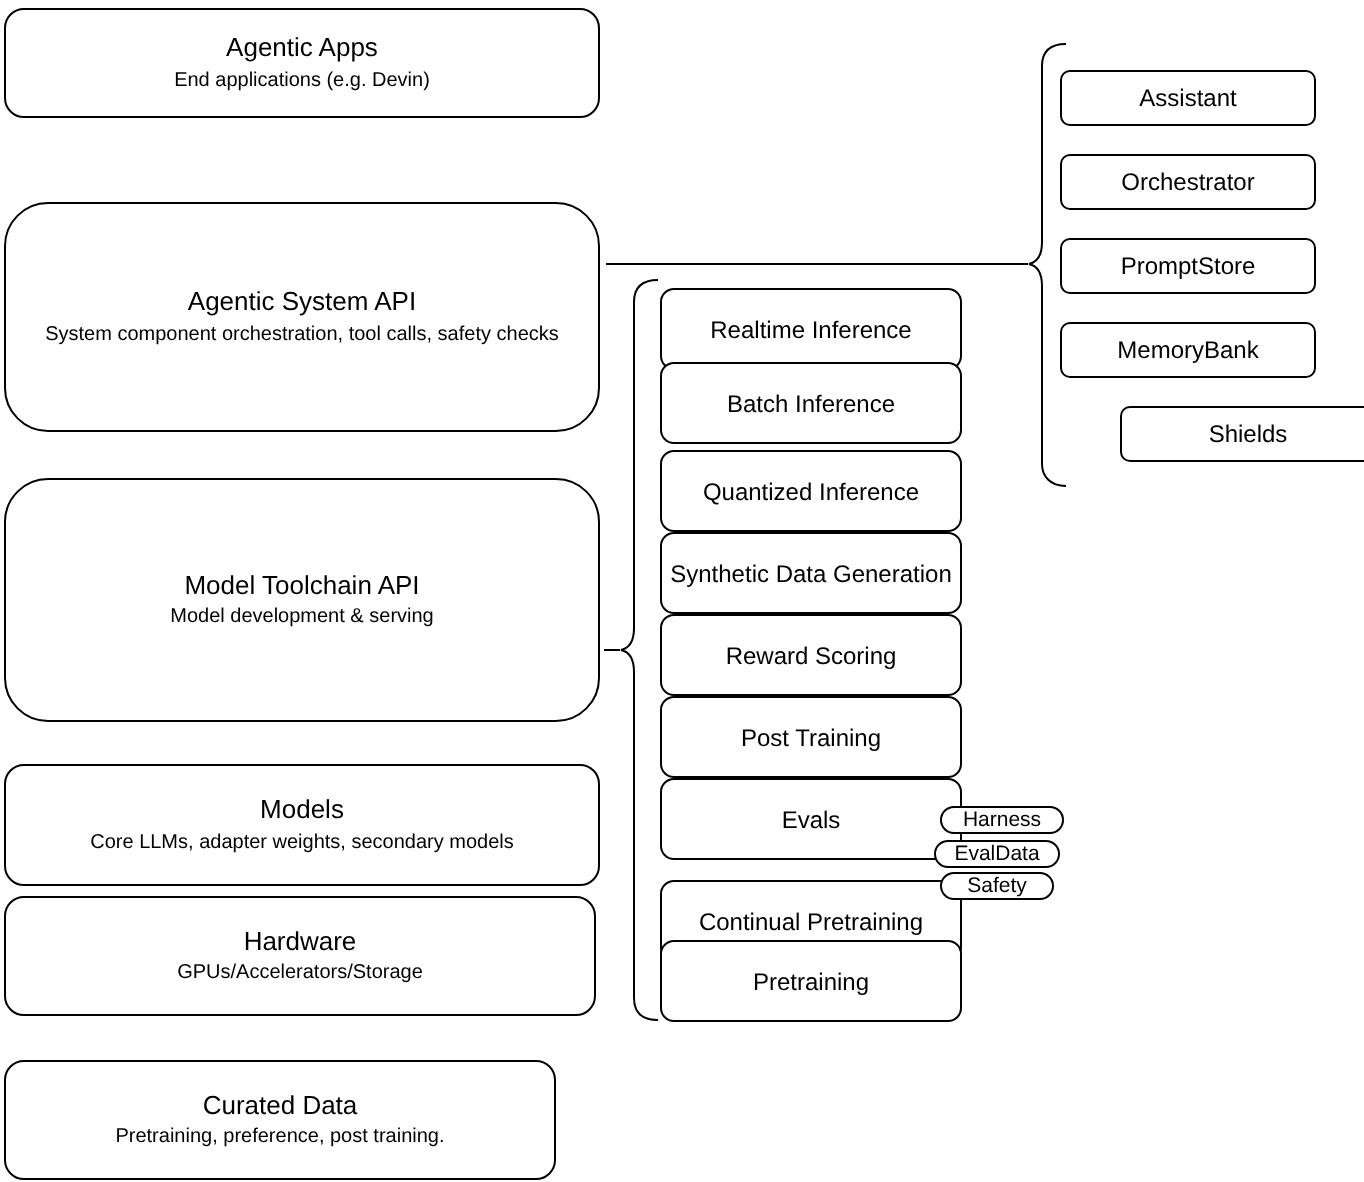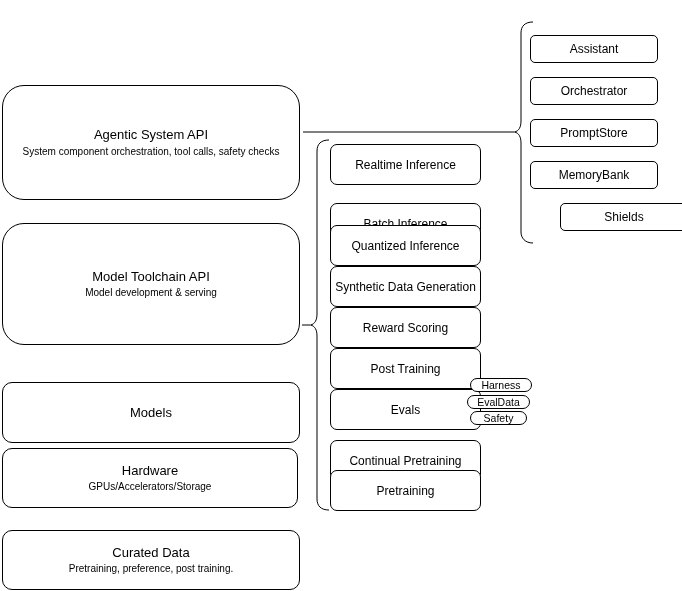--- a/index.html
+++ b/index.html
@@ -24,21 +24,21 @@
     border: 1px solid #000000;
     background: #ffffff;
     display: flex;
     flex-direction: column;
     align-items: center;
     justify-content: center;
     text-align: center;
     line-height: 1.2;
   }
   .r10 { border-radius: 10px; }
-  .r20 { border-radius: 22px; }
+  .r20 { border-radius: 22px; margin-top: 16px; }
   .node .title { font-size: 13px; }
   .node .subtitle { font-size: 10px; margin-top: 3px; }
   .mini {
     position: absolute;
     left: 330px;
     width: 151px;
     height: 41px;
     box-sizing: border-box;
     border: 1px solid #000000;
     border-radius: 7px;
@@ -70,69 +70,75 @@
     box-sizing: border-box;
     border: 1px solid #000000;
     border-radius: 7px;
     background: #ffffff;
     display: flex;
     align-items: center;
     justify-content: center;
     font-size: 10.5px;
     line-height: 1;
     text-align: left;
+    margin-top: 25px;
   }
 </style>
 </head>
 <body>
 
 <div class="canvas">
 
   <svg class="connectors" viewBox="0 0 682 591">
 
     <line x1="303" y1="132" x2="514" y2="132" stroke="#000000" stroke-width="1" fill="none"></line>
 
     <line x1="302" y1="325" x2="310" y2="325" stroke="#000000" stroke-width="1" fill="none"></line>
 
     <path d="M 329 140 C 321 140 317 144 317 151 L 317 314 C 317 320 315 324 310.5 325
              C 315 326 317 330 317 336 L 317 499 C 317 506 321 510 329 510" stroke="#000000" stroke-width="1" fill="none"></path>
 
     <path d="M 533 22 C 525 22 521 26 521 33 L 521 121 C 521 127 519 131 514.5 132
              C 519 133 521 137 521 143 L 521 232 C 521 238 525 243 533 243" stroke="#000000" stroke-width="1" fill="none"></path>
   </svg>
 
+  <div class="node r10" style="left:2px; top:4px; width:298px; height:55px;">
+    <div class="title">Agentic Apps</div>
+    <div class="subtitle">End applications (e.g. Devin)</div>
+  </div>
 
   <div class="node r20" style="left:2px; top:85px; width:298px; height:115px;">
     <div class="title">Agentic System API</div>
     <div class="subtitle">System component orchestration, tool calls, safety checks</div>
   </div>
 
   <div class="node r20" style="left:2px; top:223px; width:298px; height:122px;">
     <div class="title">Model Toolchain API</div>
     <div class="subtitle">Model development &amp; serving</div>
   </div>
 
   <div class="node r10" style="left:2px; top:368px; width:298px; height:61px;margin-top:14px;">
     <div class="title">Models</div>
+    <div class="subtitle">Core LLMs, adapter weights, secondary models</div>
   </div>
 
   <div class="node r10" style="left:2px; top:448px; width:296px; height:60px;">
     <div class="title">Hardware</div>
     <div class="subtitle">GPUs/Accelerators/Storage</div>
   </div>
 
-  <div class="node r10" style="left:2px; top:530px; width:298px; height:60px;">
+  <div class="node r10" style="left:2px; top:530px; width:276px; height:60px;">
     <div class="title">Curated Data</div>
     <div class="subtitle">Pretraining, preference, post training.</div>
   </div>
 
   <div class="mini" style="top:144px;">
     <span>Realtime Inference</span>
   </div>
-  <div class="mini" style="top:203px;">
+  <div class="mini" style="top:181px;">
     <span>Batch Inference</span>
   </div>
   <div class="mini" style="top:225px;text-align:right;">
     <span>Quantized Inference</span>
   </div>
   <div class="mini" style="top:266px;">
     <span>Synthetic Data Generation</span>
   </div>
   <div class="mini" style="top:307px;">
     <span>Reward Scoring</span>

